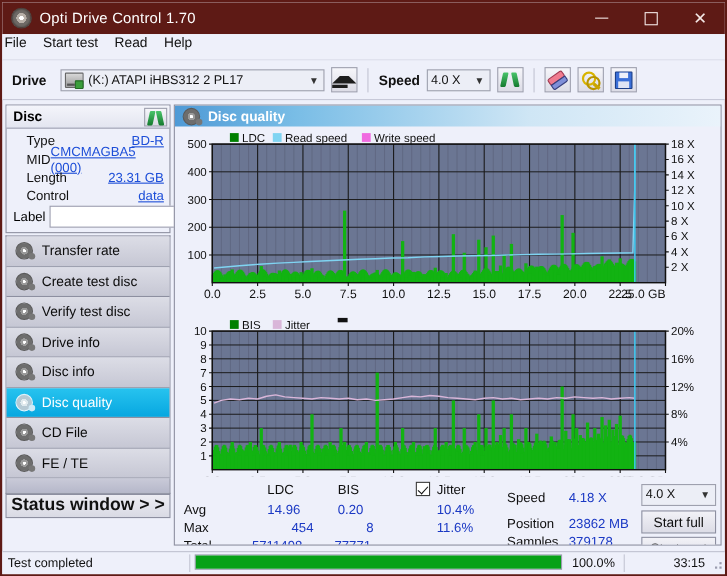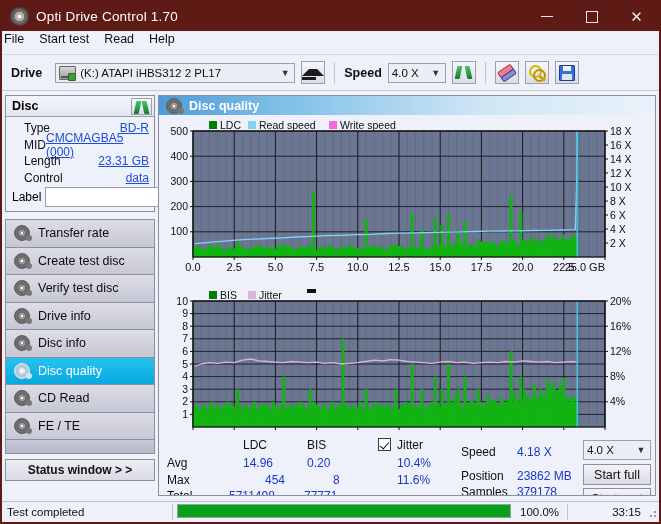--- a/index.html
+++ b/index.html
@@ -106,41 +106,41 @@
   .disc-rows{padding:3px 5px 4px 6px;}
   .drow{display:flex;justify-content:space-between;align-items:center;height:16.5px;font-size:12px;margin-left:12px;}
   .drow .k{color:#101010;}
   .drow .v{color:#1d4ed8;text-decoration:underline;}
   .label-row{display:flex;align-items:center;gap:4px;margin-top:1px;}
   .label-row .k{font-size:12px;}
   .label-input{flex:1;height:16px;border:1px solid #9a9cae;background:#fff;}
   .cd-ico{width:15px;height:15px;border-radius:50%;
      background:radial-gradient(circle,#fff 0 15%,#cfd56a 16% 40%,#b9bf4e 41% 78%,#e9edb0 79% 100%);
      border:1px solid #8b9140;}
-  .navlist{margin-top:7px;border:1px solid #8d8fa0;border-bottom:none;box-sizing:border-box;}
+  .navlist{margin-top:2px;border:1px solid #8d8fa0;border-bottom:none;box-sizing:border-box;}
   .nav{
     height:27.5px;display:flex;align-items:center;padding-left:8px;gap:8px;
     background:linear-gradient(#dcdde6,#c6c7d4);
     border-bottom:1px solid #8d8fa0;box-sizing:border-box;font-size:12.5px;color:#0b0b0b;
   }
   .nav.active{background:linear-gradient(#27c3ef,#07a7e0);color:#fff;font-weight:400;}
   .disc-gl{
     width:14px;height:14px;border-radius:50%;flex:none;
     background:radial-gradient(circle,#fff 0 14%,#9a9a9a 15% 34%,#6d6d6d 35% 74%,#bbb 75% 100%);
     border:1px solid #5a5a5a;position:relative;
   }
   .nav.active .disc-gl{background:radial-gradient(circle,#fff 0 14%,#dfe9ee 15% 34%,#b6c9d4 35% 74%,#eef6fa 75% 100%);border-color:#dff2fb;}
   .disc-gl:after{content:"";position:absolute;right:-3px;bottom:-1px;width:6px;height:6px;
      border-radius:50%;background:#777;}
   .nav.active .disc-gl:after{background:#cfeaf7;}
   .navgap{height:14px;background:linear-gradient(#c9cad8,#b6b8ca);border:1px solid #8d8fa0;border-top:none;box-sizing:border-box;}
   .statusbtn{
-    height:22px;margin-top:5px;display:flex;align-items:center;justify-content:center;
+    height:22px;display:flex;align-items:center;justify-content:center;
     background:linear-gradient(#ededf3,#d9dae4);border:1px solid #8d8fa0;
-    font-size:12px;font-weight:bold;color:#111;box-sizing:border-box;
+    font-size:16px;font-weight:bold;color:#111;box-sizing:border-box;
   }
   
   .right{flex:1;padding:4px 3px 0 0;box-sizing:border-box;display:flex;flex-direction:column;}
   .panel{
     flex:1;border:1px solid #8d8fa0;background:#eef0fa;box-sizing:border-box;
     display:flex;flex-direction:column;overflow:hidden;
   }
   .panel-head{
     height:19px;display:flex;align-items:center;gap:7px;padding-left:7px;
     background:linear-gradient(90deg,#4f9ad6 0%,#79bde6 22%,#cfe6f5 65%,#eaf3fb 100%);
@@ -305,21 +305,21 @@
         <div class="nav">
             <span class="disc-gl"></span>
             <span>Disc info</span>
           </div>
         <div class="nav active">
             <span class="disc-gl"></span>
             <span>Disc quality</span>
           </div>
         <div class="nav">
             <span class="disc-gl"></span>
-            <span>CD Read</span>
+            <span>CD File</span>
           </div>
         <div class="nav">
             <span class="disc-gl"></span>
             <span>FE / TE</span>
           </div>
       </div>
       <div class="navgap"></div>
       <div class="statusbtn">Status window &gt; &gt;</div>
     </div>
 

